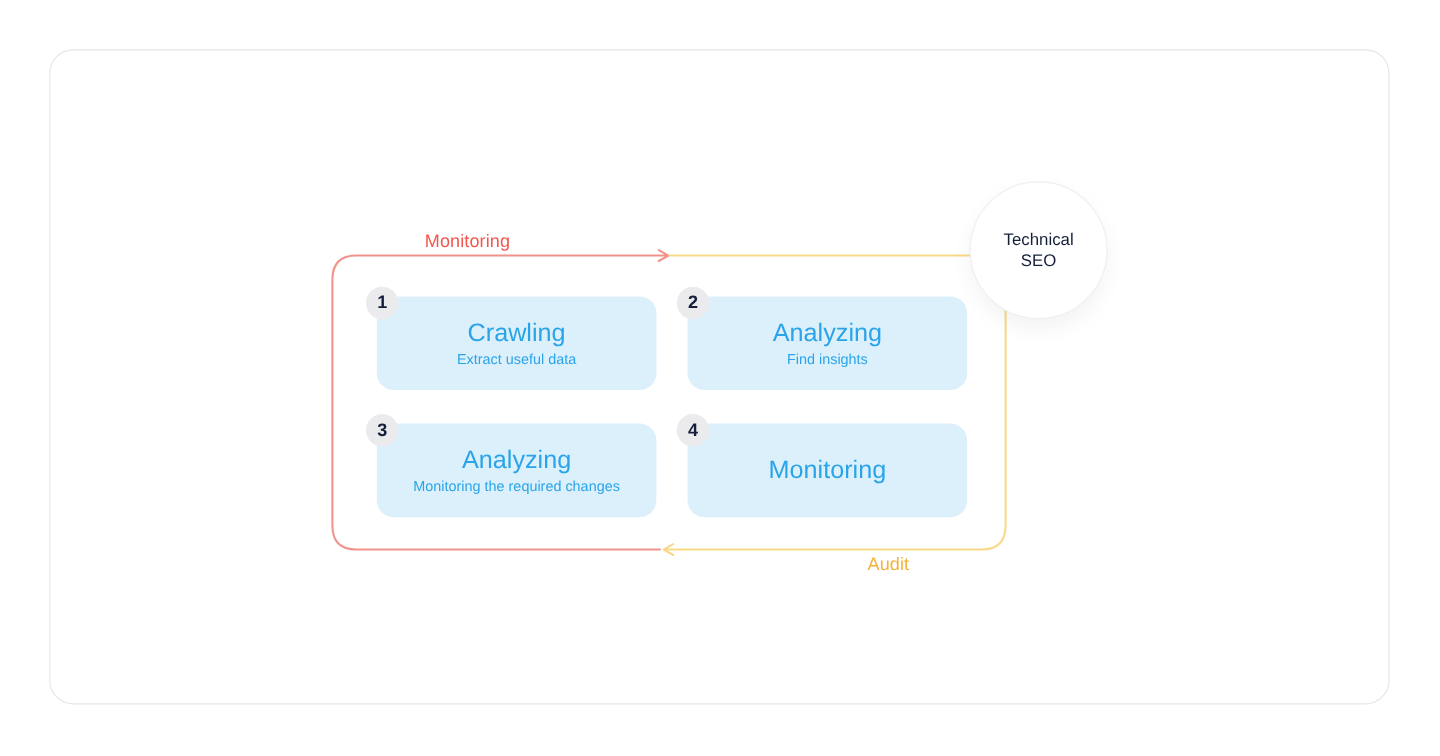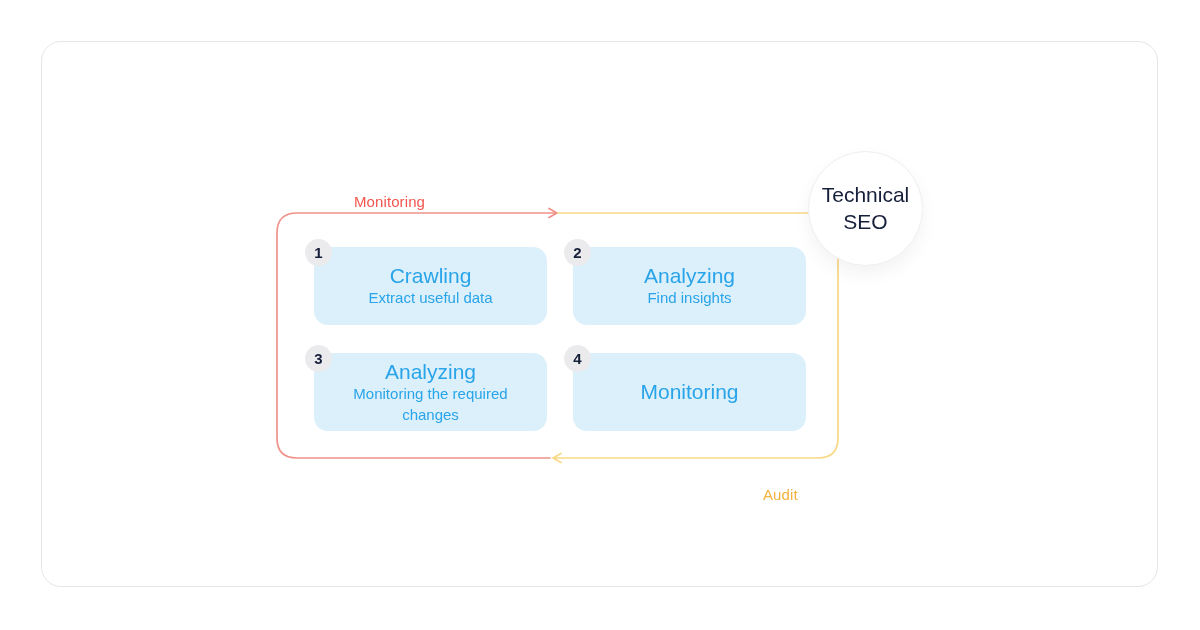--- a/index.html
+++ b/index.html
@@ -31,21 +31,21 @@
     border-radius:20px;
   }
 
   svg.cycle{ position:absolute; left:0; top:0; width:1200px; height:630px; }
 
   .flow-label{
     position:absolute;
     font-size:15px; font-weight:500; letter-spacing:.1px;
   }
   .flow-label.monitoring{ left:354px; top:193px; color:var(--red-text); }
-  .flow-label.audit{ left:763px; top:462px; color:var(--yellow-text);margin-top:24px; }
+  .flow-label.audit{ left:723px; top:462px; color:var(--yellow-text); }
 
   .step-card{
     position:absolute;
     width:233px; height:78px;
     background:var(--step-bg);
     border-radius:14px;
     display:flex; flex-direction:column;
     align-items:center; justify-content:center;
     text-align:center;
     padding:4px 18px;
@@ -54,21 +54,21 @@
   .step-card.pos-2{ left:573px; top:247px; }
   .step-card.pos-3{ left:314px; top:353px; }
   .step-card.pos-4{ left:573px; top:353px; }
 
   .step-title{
     color:var(--step-text);
     font-size:21px; font-weight:400; line-height:1.2;
   }
   .step-subtitle{
     color:var(--step-text);
-    font-size:15px; font-weight:500; line-height:1.35;
+    font-size:12px; font-weight:500; line-height:1.35;
   }
 
   .step-badge{
     position:absolute; left:-9px; top:-8px;
     width:27px; height:27px; border-radius:50%;
     background:var(--badge-bg);
     color:var(--navy);
     font-size:15px; font-weight:700;
     display:flex; align-items:center; justify-content:center;
   }
@@ -76,21 +76,21 @@
   .seo-circle{
     position:absolute; left:808px; top:151px;
     width:115px; height:115px; border-radius:50%;
     background:#ffffff;
     border:1px solid #efefef;
     box-shadow:0 8px 18px rgba(0,0,0,.05);
     display:flex; flex-direction:column;
     align-items:center; justify-content:center;
     text-align:center;
     color:var(--navy);
-    font-size:21px; font-weight:500; line-height:1.25;
+    font-size:14px; font-weight:500; line-height:1.25;
   }
 </style>
 </head>
 <body>
 
 <div class="stage">
 
   <div class="frame"></div>
 
   <svg class="cycle" viewBox="0 0 1200 630" fill="none">

